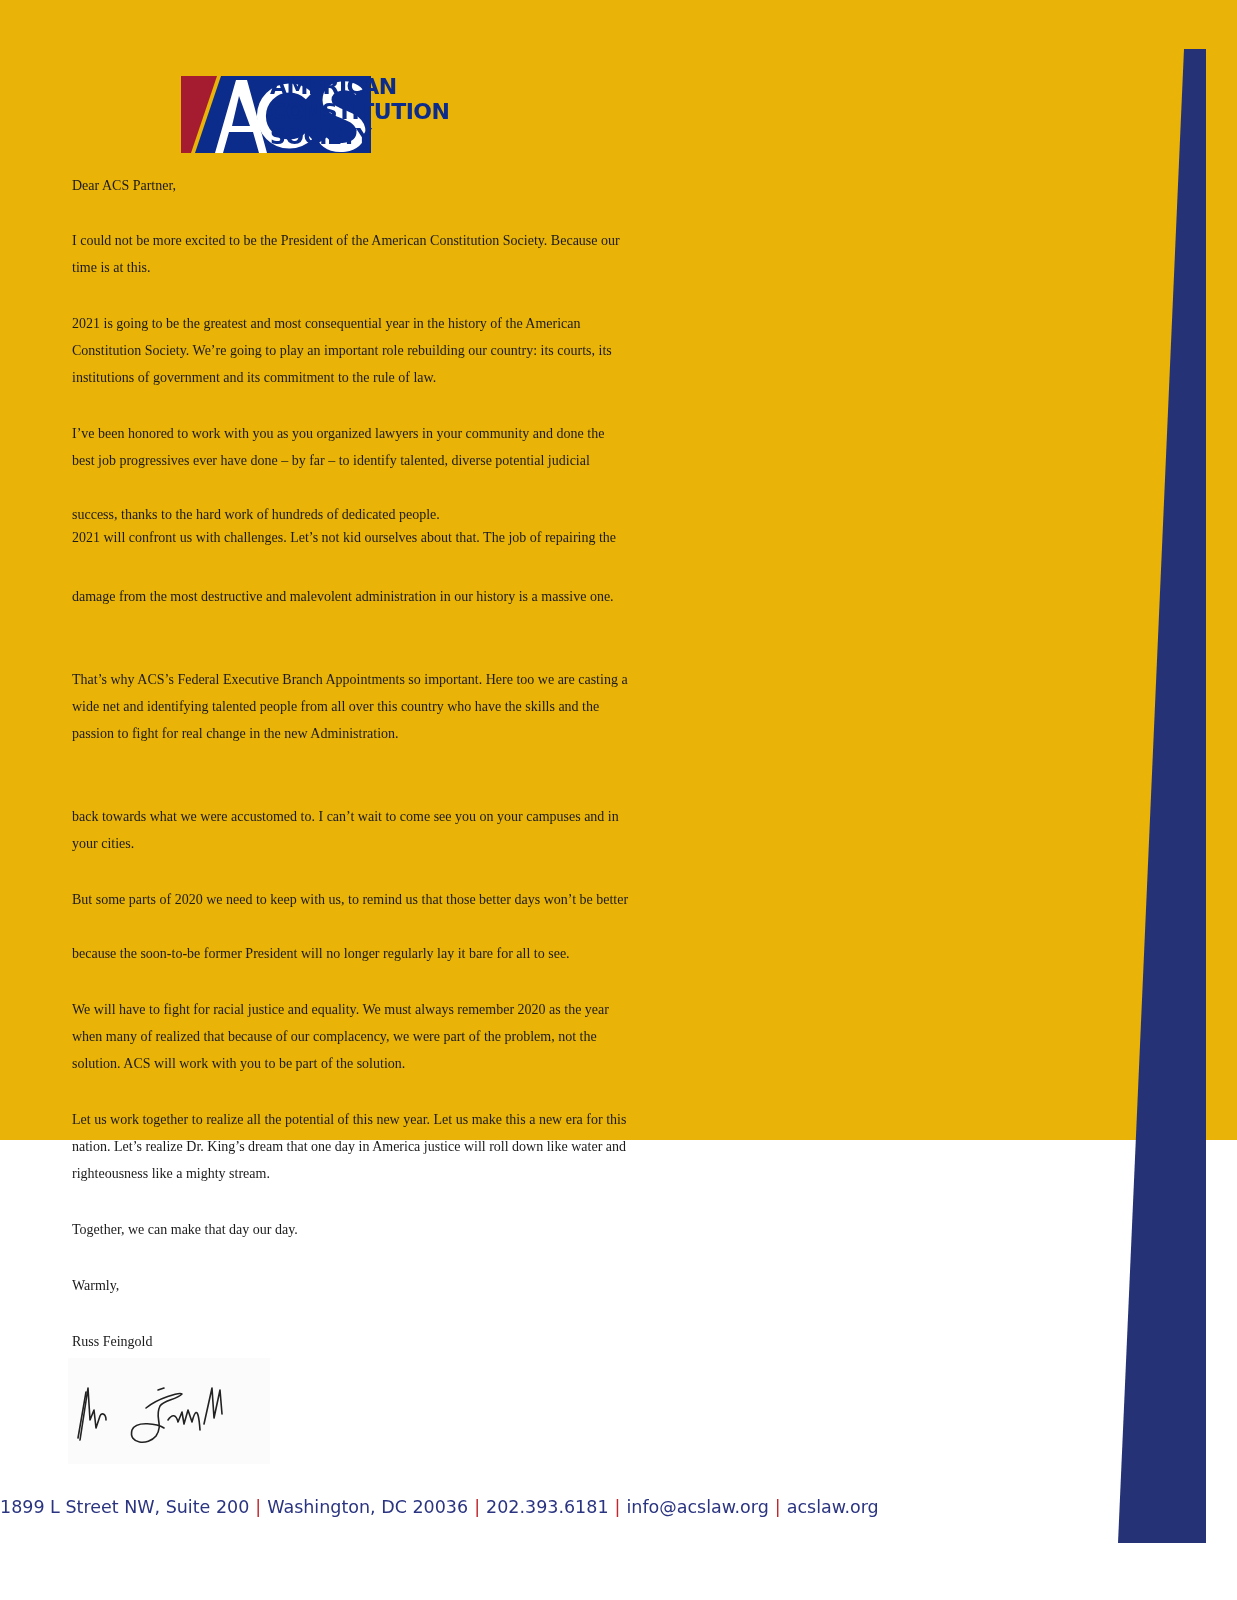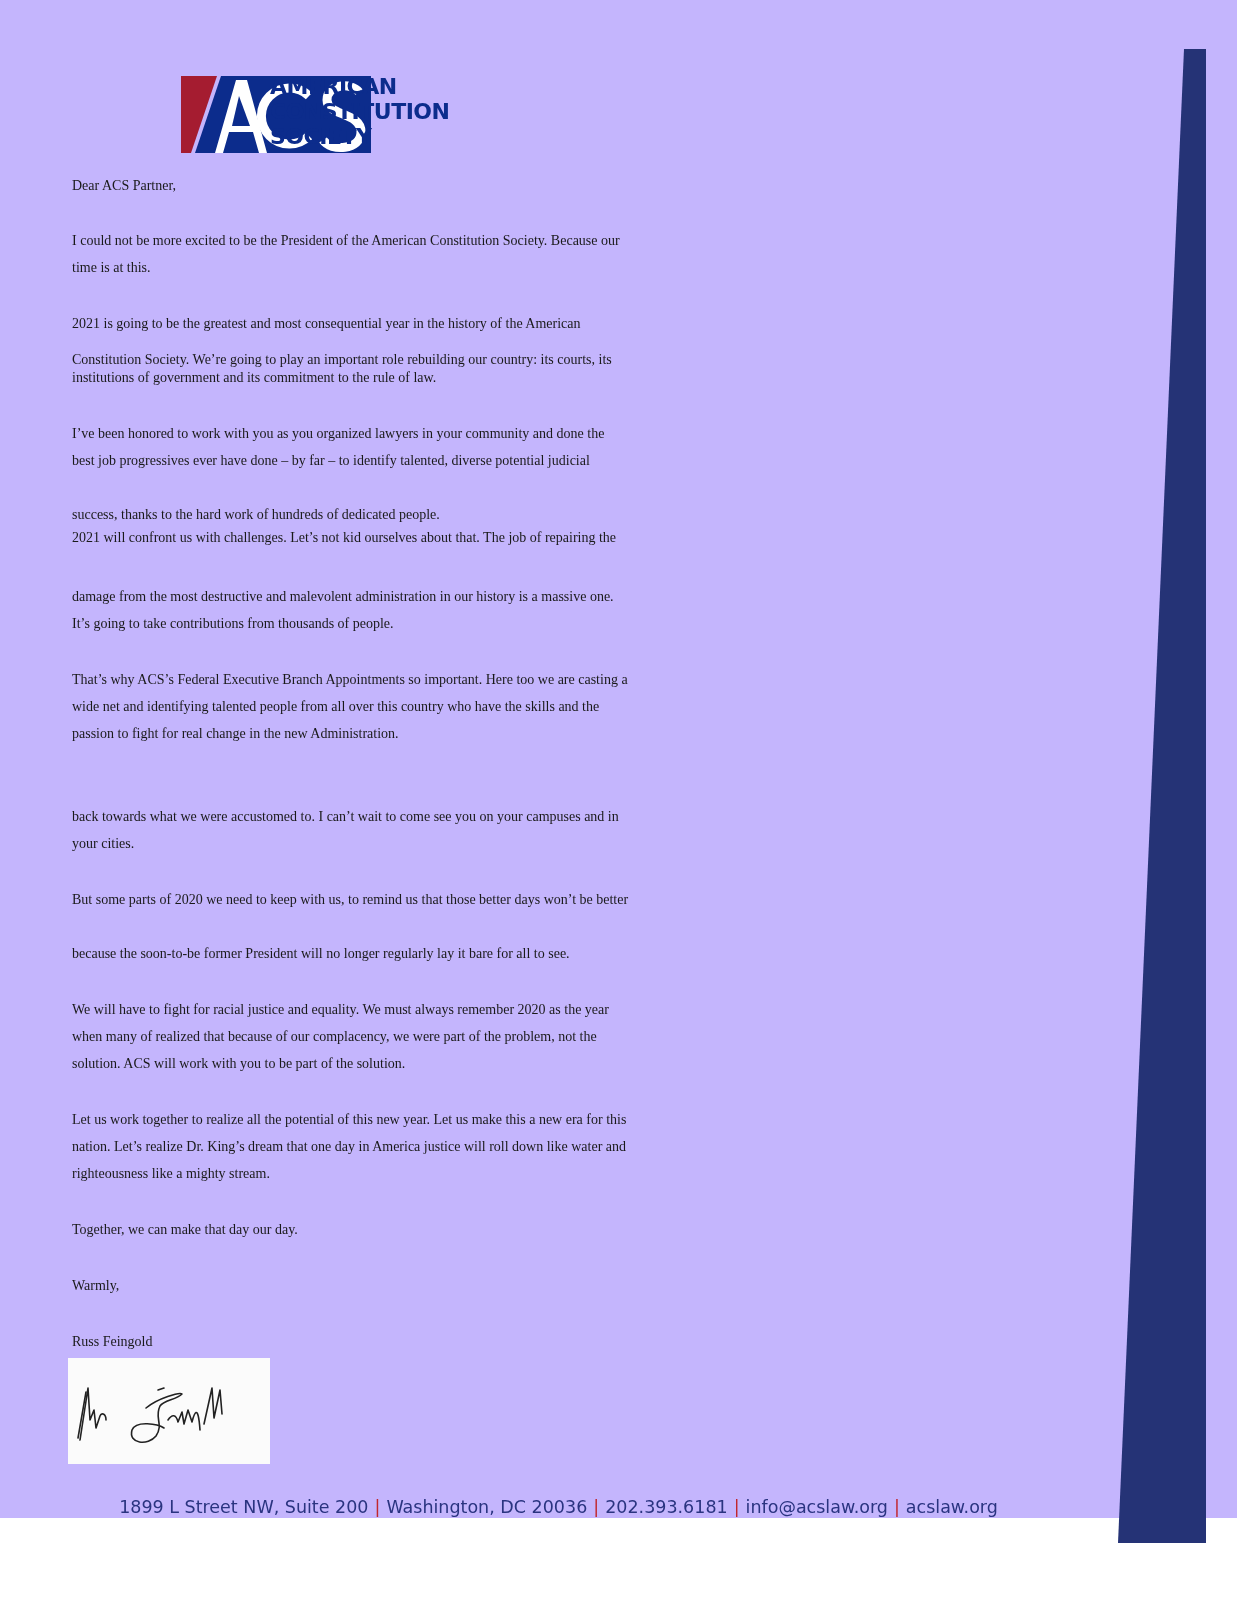--- a/index.html
+++ b/index.html
@@ -1,23 +1,23 @@
 <!DOCTYPE html>
 <html><head>
 <meta charset="utf-8">
 <style>
   html, body { margin:0; padding:0; background:#ffffff; }
   body { width:1237px; height:1600px; position:relative; overflow:hidden; font-family:"DejaVu Serif","Liberation Serif",serif; color:#1a1a1a; }
-  .page { position:absolute; left:0; top:0; width:1237px; height:1518px; background:#c4b5fd; }
+  .page { position:absolute; left:0; top:0; width:1237px; height:1140px; background:#eab308; }
   .side-bar { position:absolute; left:0; top:0; width:1237px; height:1600px; pointer-events:none; }
   .logo { position:absolute; left:76px; top:76px; width:400px; height:80px; }
   .logo-text { position:absolute; left:270px; top:74px; font-family:"DejaVu Sans","Liberation Sans",sans-serif; font-weight:bold; color:#0c2c8c; font-size:22px; line-height:25px; letter-spacing:-0.5px; }
   .line { position:absolute; left:72px; font-family:"Liberation Serif","DejaVu Serif",serif; font-size:14px; white-space:nowrap; line-height:28px; color:#1a1a1a; }
   .sig-box { position:absolute; left:68px; top:1358px; width:202px; height:106px; background:#fbfbfb; }
-  .footer { position:absolute; left:0; width:1237px; top:1497px; text-align:center; font-family:"DejaVu Sans","Liberation Sans",sans-serif; font-size:17.5px; color:#2a3480; white-space:nowrap; padding-right:120px; box-sizing:border-box; }
+  .footer { position:absolute; left:0; width:1237px; top:1497px; text-align:left; font-family:"DejaVu Sans","Liberation Sans",sans-serif; font-size:17.5px; color:#2a3480; white-space:nowrap; padding-right:120px; box-sizing:border-box; }
   .footer .sep { color:#c1272d; margin:0 6px; }
 </style>
 </head>
 <body>
 
 <div class="page">
 
   <svg class="side-bar" viewBox="0 0 1237 1600" width="1237" height="1600">
     <polygon points="1184,49 1206,49 1206,1543 1118,1543" fill="#253376"></polygon>
   </svg>
@@ -40,30 +40,29 @@
     <div>CONSTITUTION</div>
     <div>SOCIETY</div>
   </div>
 
   <div class="line" style="top:172px">Dear ACS Partner,</div>
 
   <div class="line" style="top:227px">I could not be more excited to be the President of the American Constitution Society. Because our</div>
   <div class="line" style="top:254px">time is at this.</div>
 
   <div class="line" style="top:310px">2021 is going to be the greatest and most consequential year in the history of the American</div>
-  <div class="line" style="top:346px">Constitution Society. We’re going to play an important role rebuilding our country: its courts, its</div>
+  <div class="line" style="top:337px">Constitution Society. We’re going to play an important role rebuilding our country: its courts, its</div>
   <div class="line" style="top:364px">institutions of government and its commitment to the rule of law.</div>
 
   <div class="line" style="top:420px">I’ve been honored to work with you as you organized lawyers in your community and done the</div>
   <div class="line" style="top:447px">best job progressives ever have done – by far – to identify talented, diverse potential judicial</div>
   <div class="line" style="top:501px">success, thanks to the hard work of hundreds of dedicated people.</div>
 
   <div class="line" style="top:524px">2021 will confront us with challenges. Let’s not kid ourselves about that. The job of repairing the</div>
   <div class="line" style="top:583px">damage from the most destructive and malevolent administration in our history is a massive one.</div>
-  <div class="line" style="top:610px">It’s going to take contributions from thousands of people.</div>
 
   <div class="line" style="top:666px">That’s why ACS’s Federal Executive Branch Appointments so important. Here too we are casting a</div>
   <div class="line" style="top:693px">wide net and identifying talented people from all over this country who have the skills and the</div>
   <div class="line" style="top:720px">passion to fight for real change in the new Administration.</div>
 
   <div class="line" style="top:803px">back towards what we were accustomed to. I can’t wait to come see you on your campuses and in</div>
   <div class="line" style="top:830px">your cities.</div>
 
   <div class="line" style="top:886px">But some parts of 2020 we need to keep with us, to remind us that those better days won’t be better</div>
   <div class="line" style="top:940px">because the soon-to-be former President will no longer regularly lay it bare for all to see.</div>

